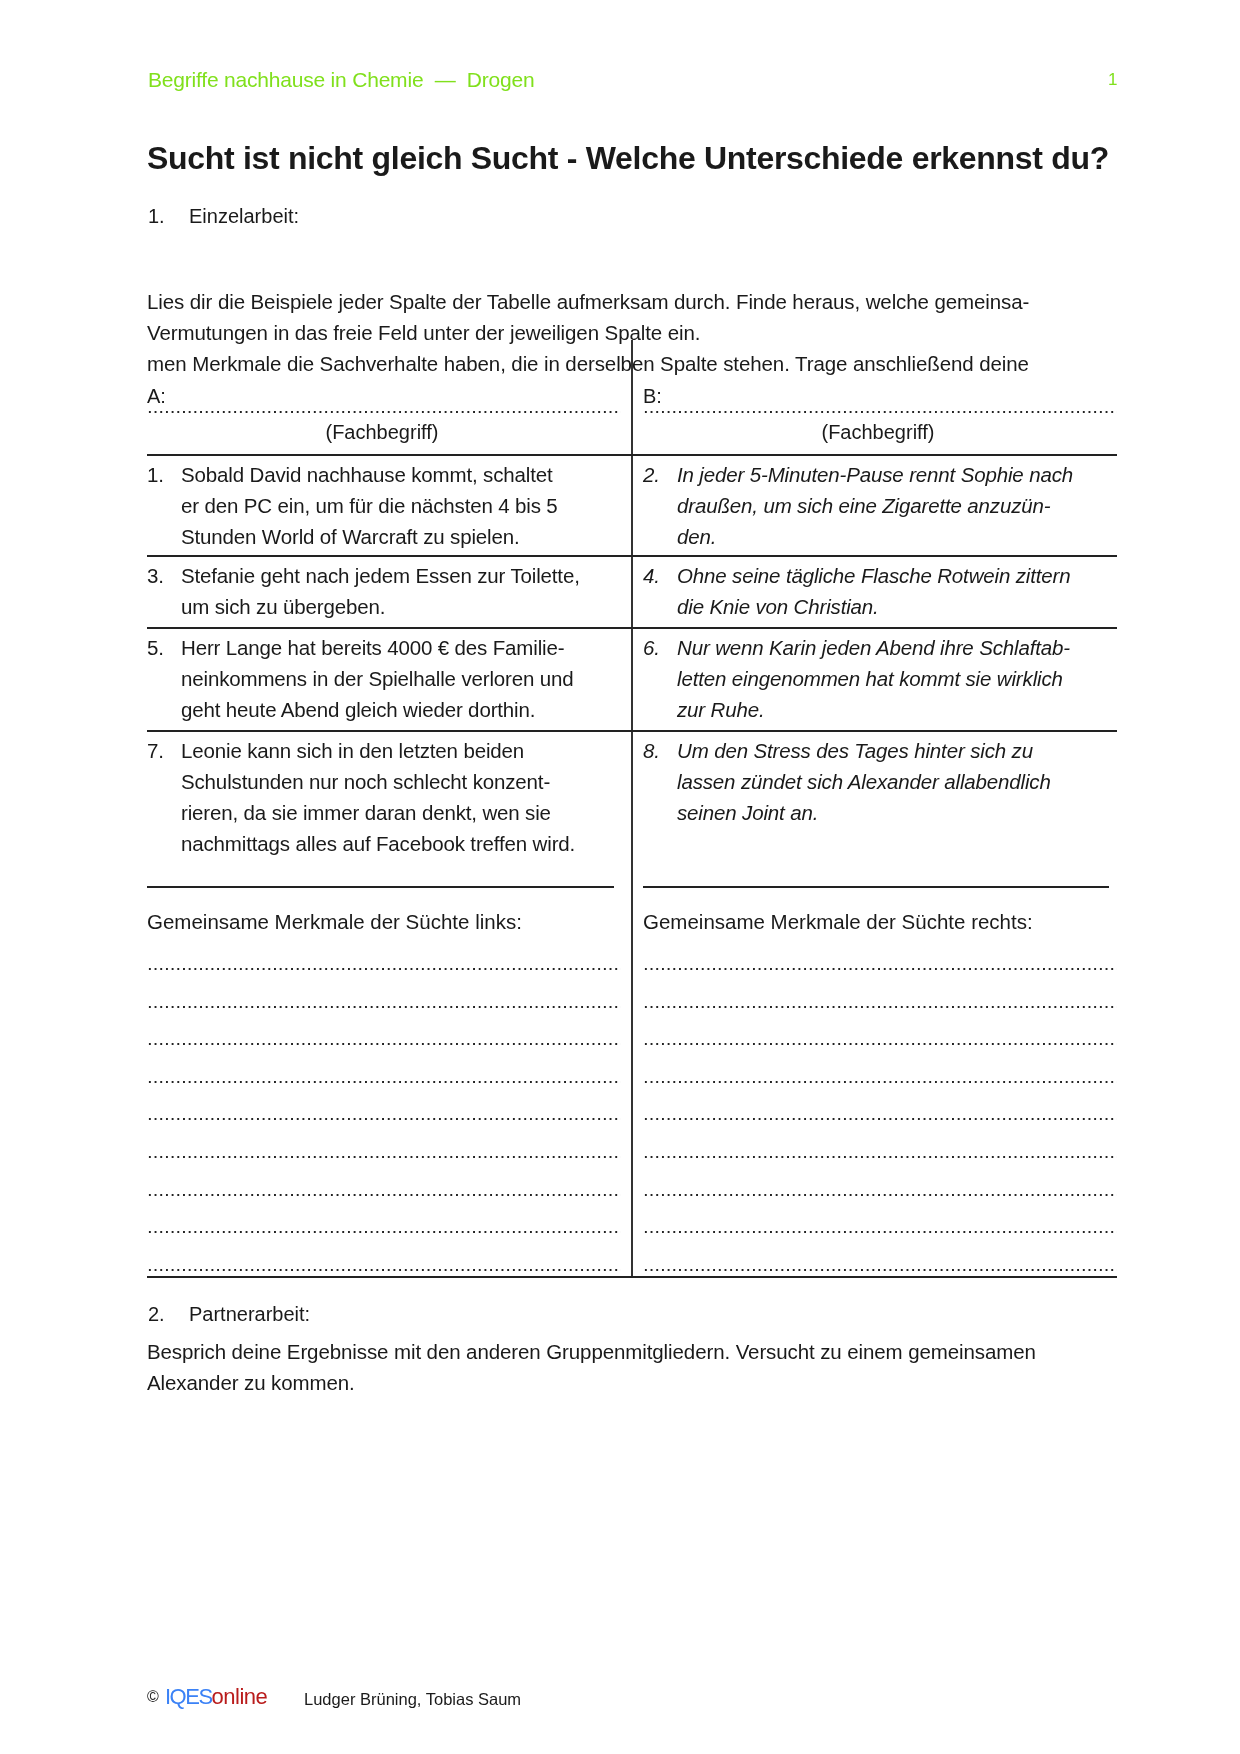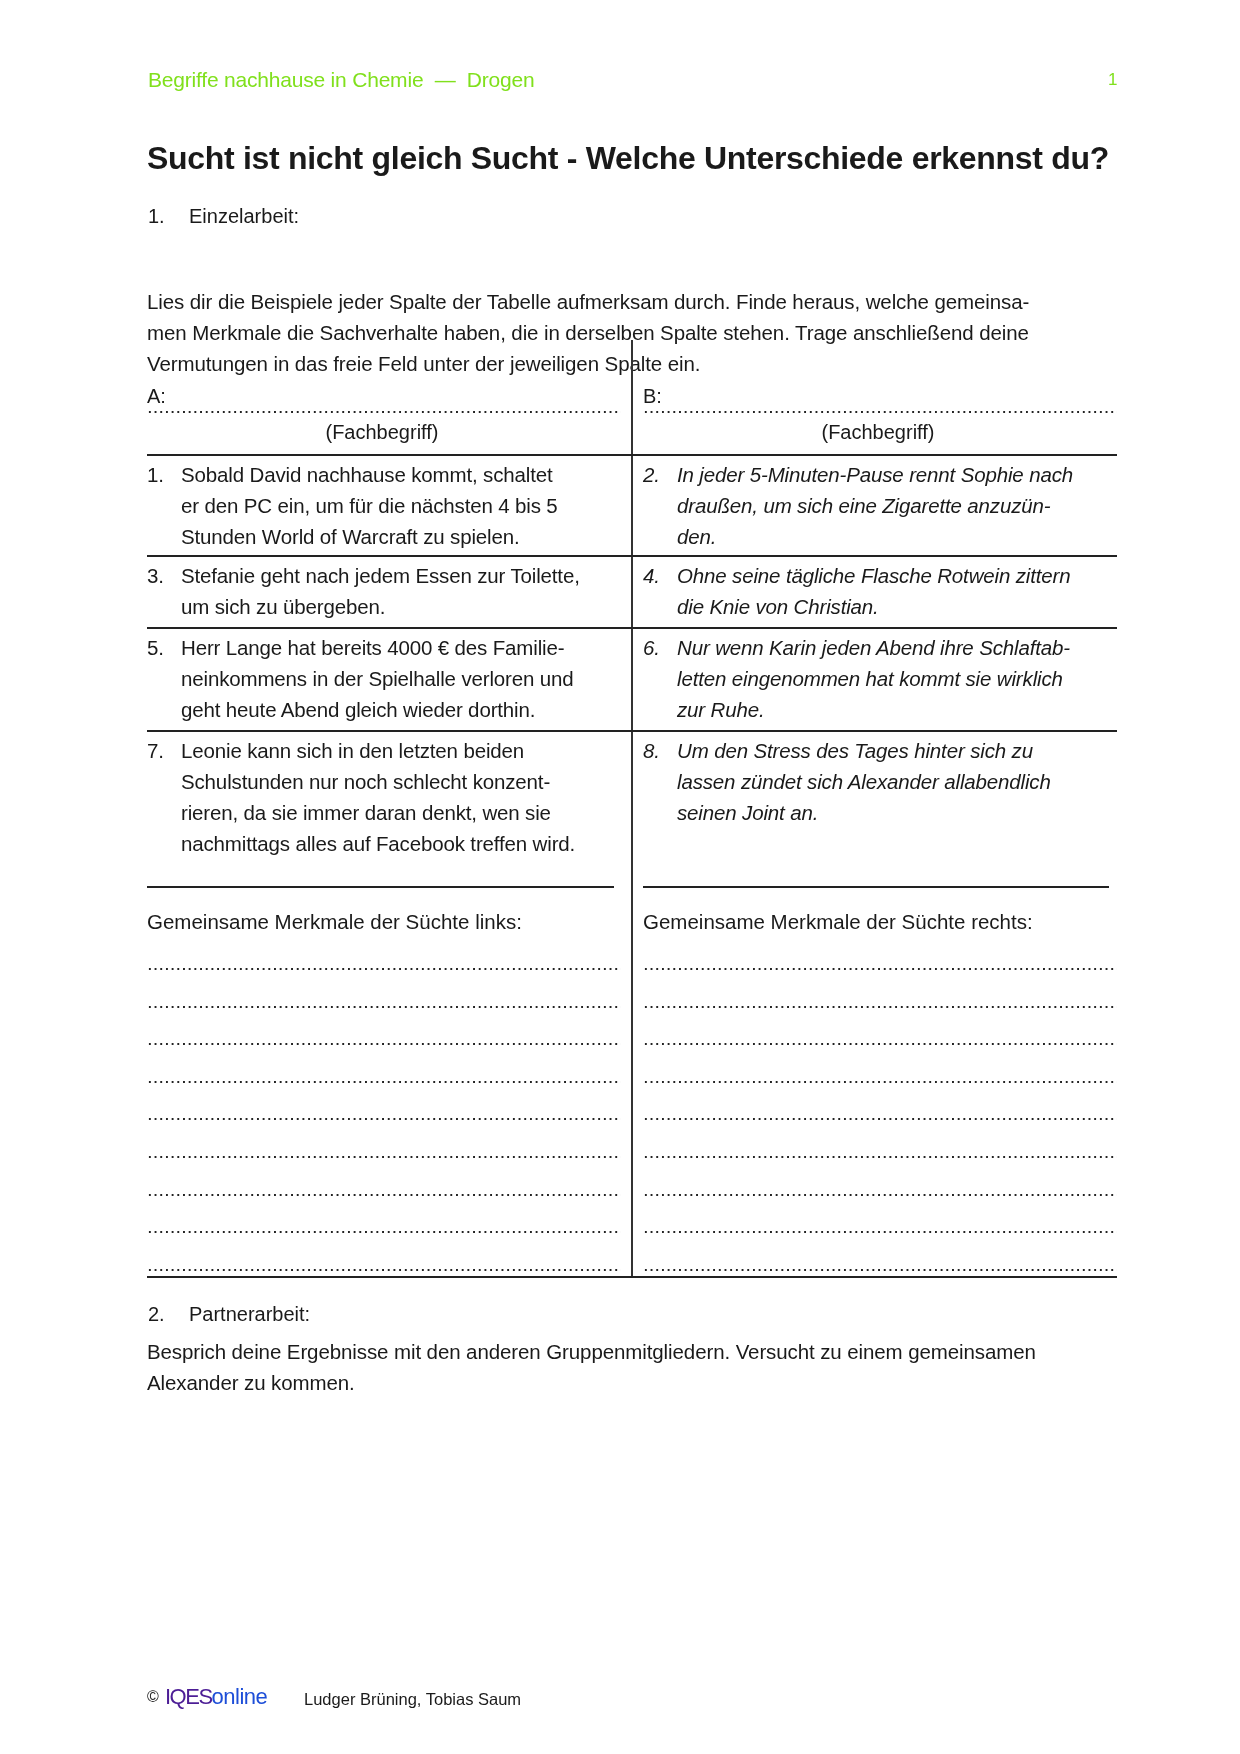--- a/index.html
+++ b/index.html
@@ -19,38 +19,38 @@
           background-size: 5.7px 2px; background-repeat: repeat-x; }
   .col-head { font-size: 20px; }
   .fach { font-size: 20px; text-align: center; width: 470px; }
   .cell { font-size: 20.5px; line-height: 31px; letter-spacing: -0.15px; }
   .cell .num { position: absolute; left: 0; top: 0; }
   .cell .txt { position: absolute; left: 34px; top: 0; white-space: pre-line; }
   .italic { font-style: italic; }
   .merk { font-size: 20.5px; }
   .footer-copy { left: 147px; top: 1688px; font-size: 16px; }
   .footer-logo { left: 165px; top: 1684px; font-size: 22px; letter-spacing: -1.5px; }
-  .footer-logo .iq { color: #4c1d95; margin-top: 44px; }
-  .footer-logo .on { color: #1d4ed8; letter-spacing: -0.5px; }
+  .footer-logo .iq { color: #3b82f6; margin-top: 44px; }
+  .footer-logo .on { color: #b91c1c; letter-spacing: -0.5px; }
   .footer-authors { left: 304px; top: 1690px; font-size: 16.5px; }
 </style>
 </head>
 <body>
 
 <div class="abs header">Begriffe nachhause in Chemie  —  Drogen</div>
 <div class="abs pagenum">1</div>
 
 <div class="abs title">Sucht ist nicht gleich Sucht - Welche Unterschiede erkennst du?</div>
 
 <div class="abs sec-num" style="left:148px; top:205px;">1.</div>
 <div class="abs sec-label" style="left:189px; top:205px;">Einzelarbeit:</div>
 <div class="abs body-text" style="left:147px; top:238px;margin-top:48px;">
   <div>Lies dir die Beispiele jeder Spalte der Tabelle aufmerksam durch. Finde heraus, welche gemeinsa-</div>
+  <div>Vermutungen in das freie Feld unter der jeweiligen Spalte ein.</div>
   <div>men Merkmale die Sachverhalte haben, die in derselben Spalte stehen. Trage anschließend deine</div>
-  <div>Vermutungen in das freie Feld unter der jeweiligen Spalte ein.</div>
 </div>
 
 <div class="abs divider"></div>
 
 <div class="abs col-head" style="left:147px; top:385px;">A:</div>
 <div class="abs col-head" style="left:643px; top:385px;">B:</div>
 <div class="abs dots" style="left:147px; top:411px; width:474px;"></div>
 <div class="abs dots" style="left:643px; top:411px; width:474px;"></div>
 <div class="abs fach" style="left:147px; top:421px;">(Fachbegriff)</div>
 <div class="abs fach" style="left:643px; top:421px;">(Fachbegriff)</div>

